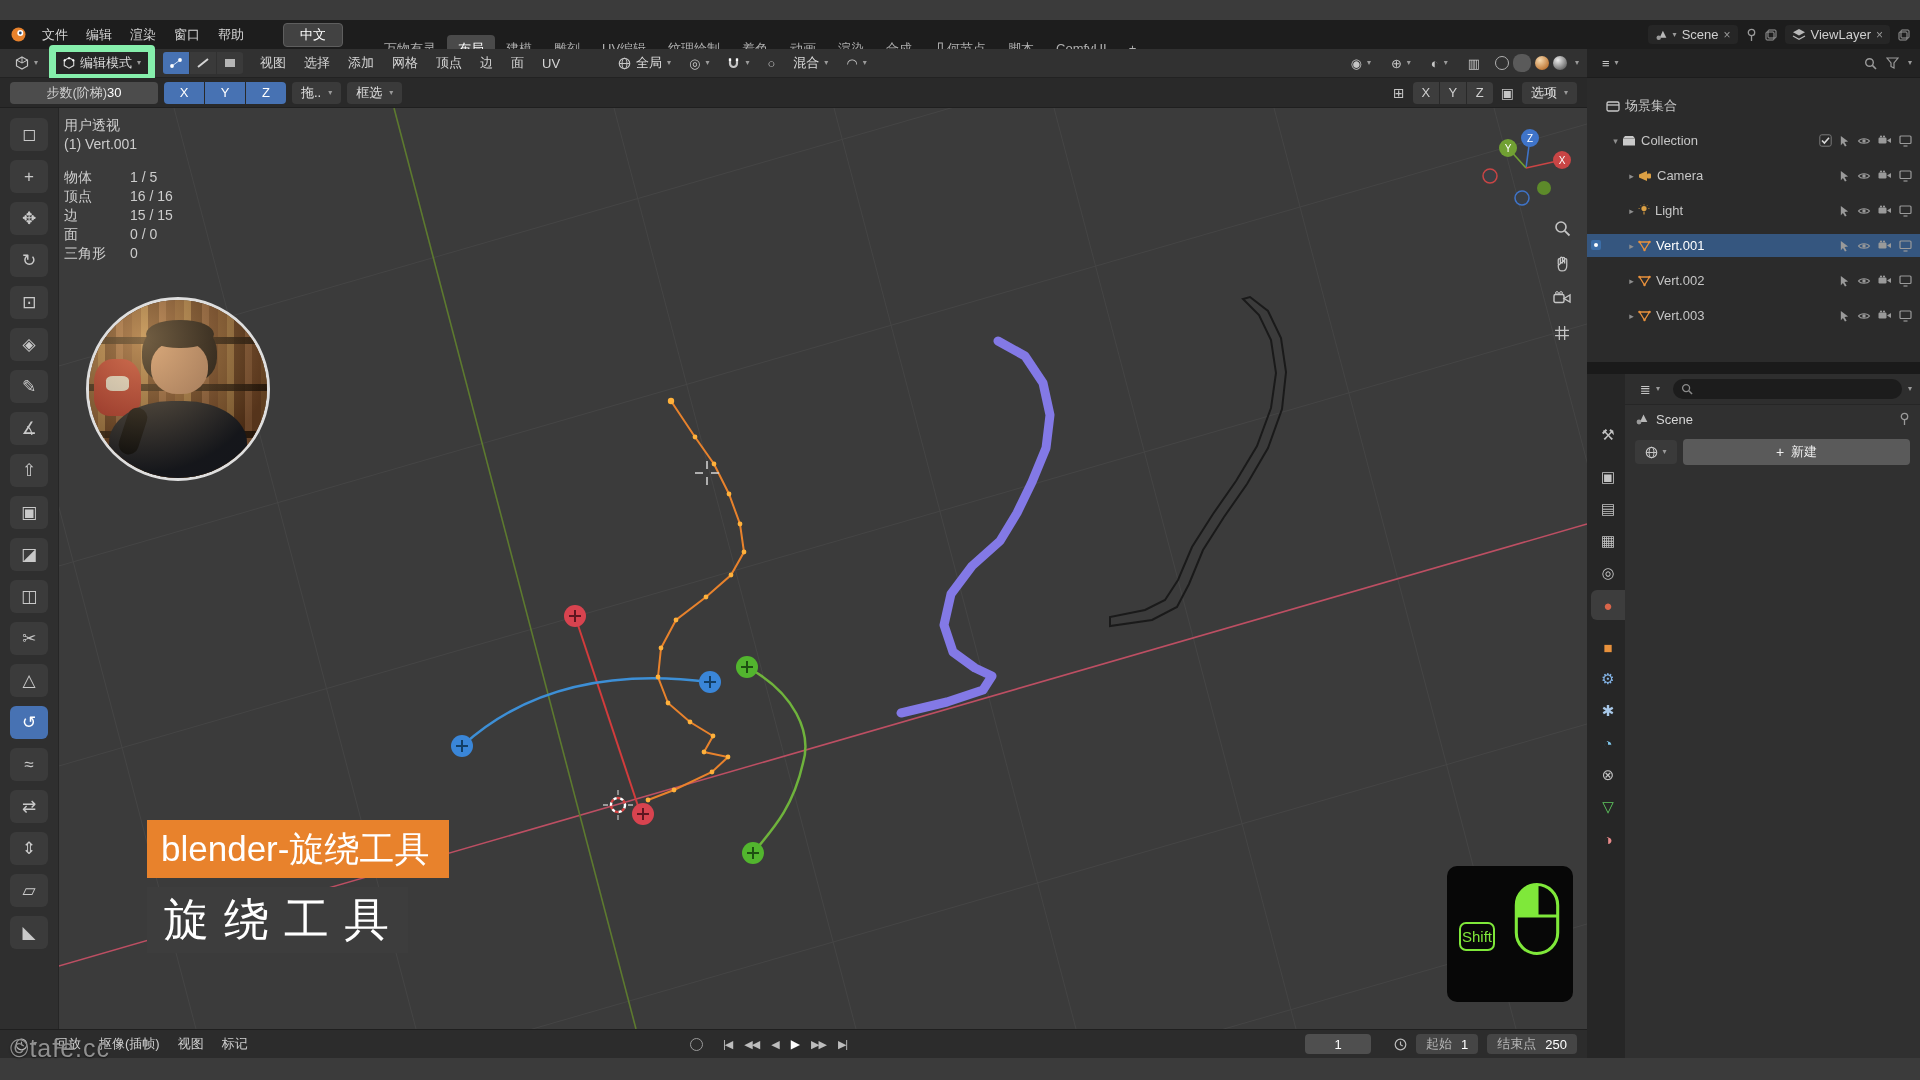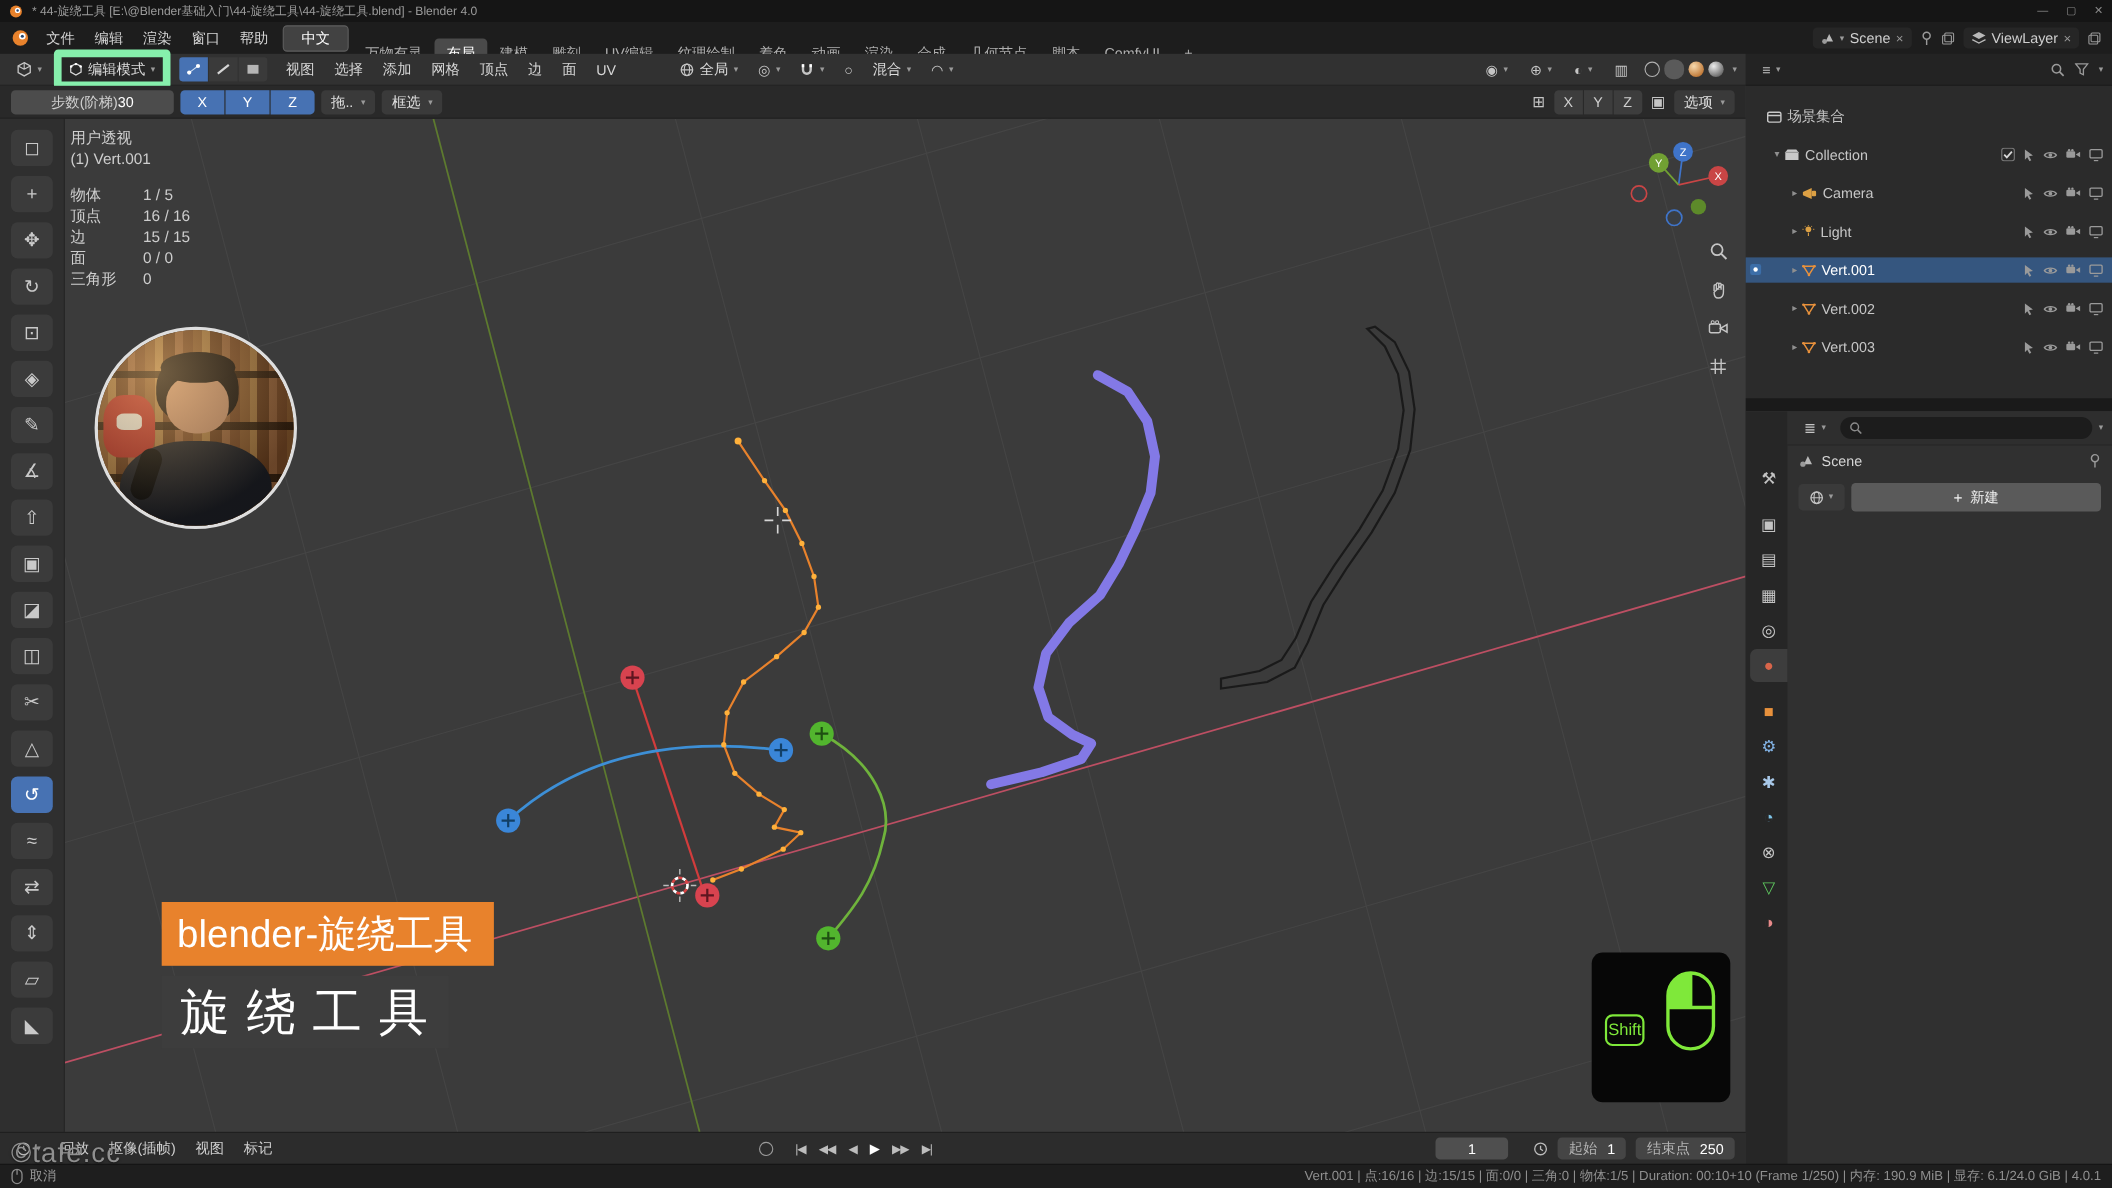--- a/index.html
+++ b/index.html
@@ -12,21 +12,21 @@
   #titlebar{position:absolute;left:0;top:0;width:1920px;height:20px;background:#151515;
             display:flex;align-items:center;gap:8px;padding:0 8px;box-sizing:border-box;}
   #titlebar .t{font-size:11px;color:#9c9c9c;white-space:nowrap;}
   .winbtns{margin-left:auto;display:flex;gap:16px;color:#8a8a8a;font-size:10px;}
 
   
   #menubar{position:absolute;left:0;top:20px;width:1920px;height:29px;background:#1d1d1d;
            display:flex;align-items:center;padding:0 10px;box-sizing:border-box;}
   .menu-item{font-size:13px;color:#d5d5d5;padding:3px 9px;border-radius:4px;}
   #lang-btn{font-size:13px;color:#fff;background:#424242;border:1px solid #5e5e5e;border-radius:4px;
-            padding:2px 16px;margin:0 4px;}
+            padding:2px 16px;margin:0 30px;}
   .ws-tab{font-size:13px;color:#b0b0b0;padding:5px 11px;border-radius:4px 4px 0 0;white-space:nowrap;margin-top:28px;}
   .ws-tab.active{background:#4a4a4a;color:#ffffff;}
   .mb-right{margin-left:auto;display:flex;align-items:center;gap:8px;}
   .id-block{display:flex;align-items:center;gap:5px;background:#262626;border-radius:4px;
             padding:2px 7px;font-size:13px;color:#cfcfcf;}
   .xglyph{color:#9a9a9a;font-size:12px;}
 
   
   #toolheader{position:absolute;left:0;top:49px;width:1587px;height:29px;background:#313131;
               display:flex;align-items:center;gap:4px;padding:0 8px;box-sizing:border-box;
@@ -169,35 +169,20 @@
   .sb-right{margin-left:auto;font-size:12px;color:#8f8f8f;white-space:nowrap;}
 
   #watermark{position:absolute;left:10px;top:1034px;font-size:25px;color:#909090;z-index:50;
              text-shadow:0 1px 2px rgba(0,0,0,.5);letter-spacing:1px;}
 </style>
 </head>
 <body>
 
 <div id="app">
 
-  <div id="titlebar">
-    <span style="display:flex;">
-      <svg width="13" height="13" viewBox="0 0 13 13">
-          <circle cx="6.5" cy="6.5" r="5.4" fill="#e8822c"></circle>
-          <circle cx="8" cy="5.5" r="2.4" fill="#fff"></circle>
-          <circle cx="8" cy="5.5" r="1.1" fill="#2b4a78"></circle>
-        </svg>
-    </span>
-    <span class="t">* 44-旋绕工具 [E:\@Blender基础入门\44-旋绕工具\44-旋绕工具.blend] - Blender 4.0</span>
-    <span class="winbtns">
-      <span>—</span>
-      <span>▢</span>
-      <span>✕</span>
-    </span>
-  </div>
 
   <div id="menubar">
     <span style="display:flex;margin-right:6px;">
       <svg width="17" height="17" viewBox="0 0 17 17">
           <circle cx="8.5" cy="8.5" r="7" fill="#e8822c"></circle>
           <circle cx="10.3" cy="7" r="3" fill="#fff"></circle>
           <circle cx="10.3" cy="7" r="1.4" fill="#25466f"></circle>
         </svg>
     </span>
     <span id="main-menus" class="row">
@@ -1030,28 +1015,16 @@
         <span class="flabel">起始</span>
           <span class="fval">1</span>
       </span>
       <span class="rangefield">
         <span class="flabel">结束点</span>
           <span class="fval">250</span>
       </span>
     </span>
   </div>
 
-  <div id="statusbar">
-    <span class="sb-left">
-      <span style="display:flex;">
-          <svg width="11" height="15" viewBox="0 0 11 15">
-            <rect x="1" y="1" width="9" height="13" rx="4.5" fill="none" stroke="#8a8a8a" stroke-width="1.2"></rect>
-            <path d="M5.5 1v5" stroke="#8a8a8a" stroke-width="1.2"></path>
-          </svg>
-        </span>
-      <span>取消</span>
-    </span>
-    <span class="sb-right">Vert.001 | 点:16/16 | 边:15/15 | 面:0/0 | 三角:0 | 物体:1/5 | Duration: 00:10+10 (Frame 1/250) | 内存: 190.9 MiB | 显存: 6.1/24.0 GiB | 4.0.1</span>
-  </div>
 
   <div id="watermark">©tafe.cc</div>
 
 </div>
 
 </body></html>

